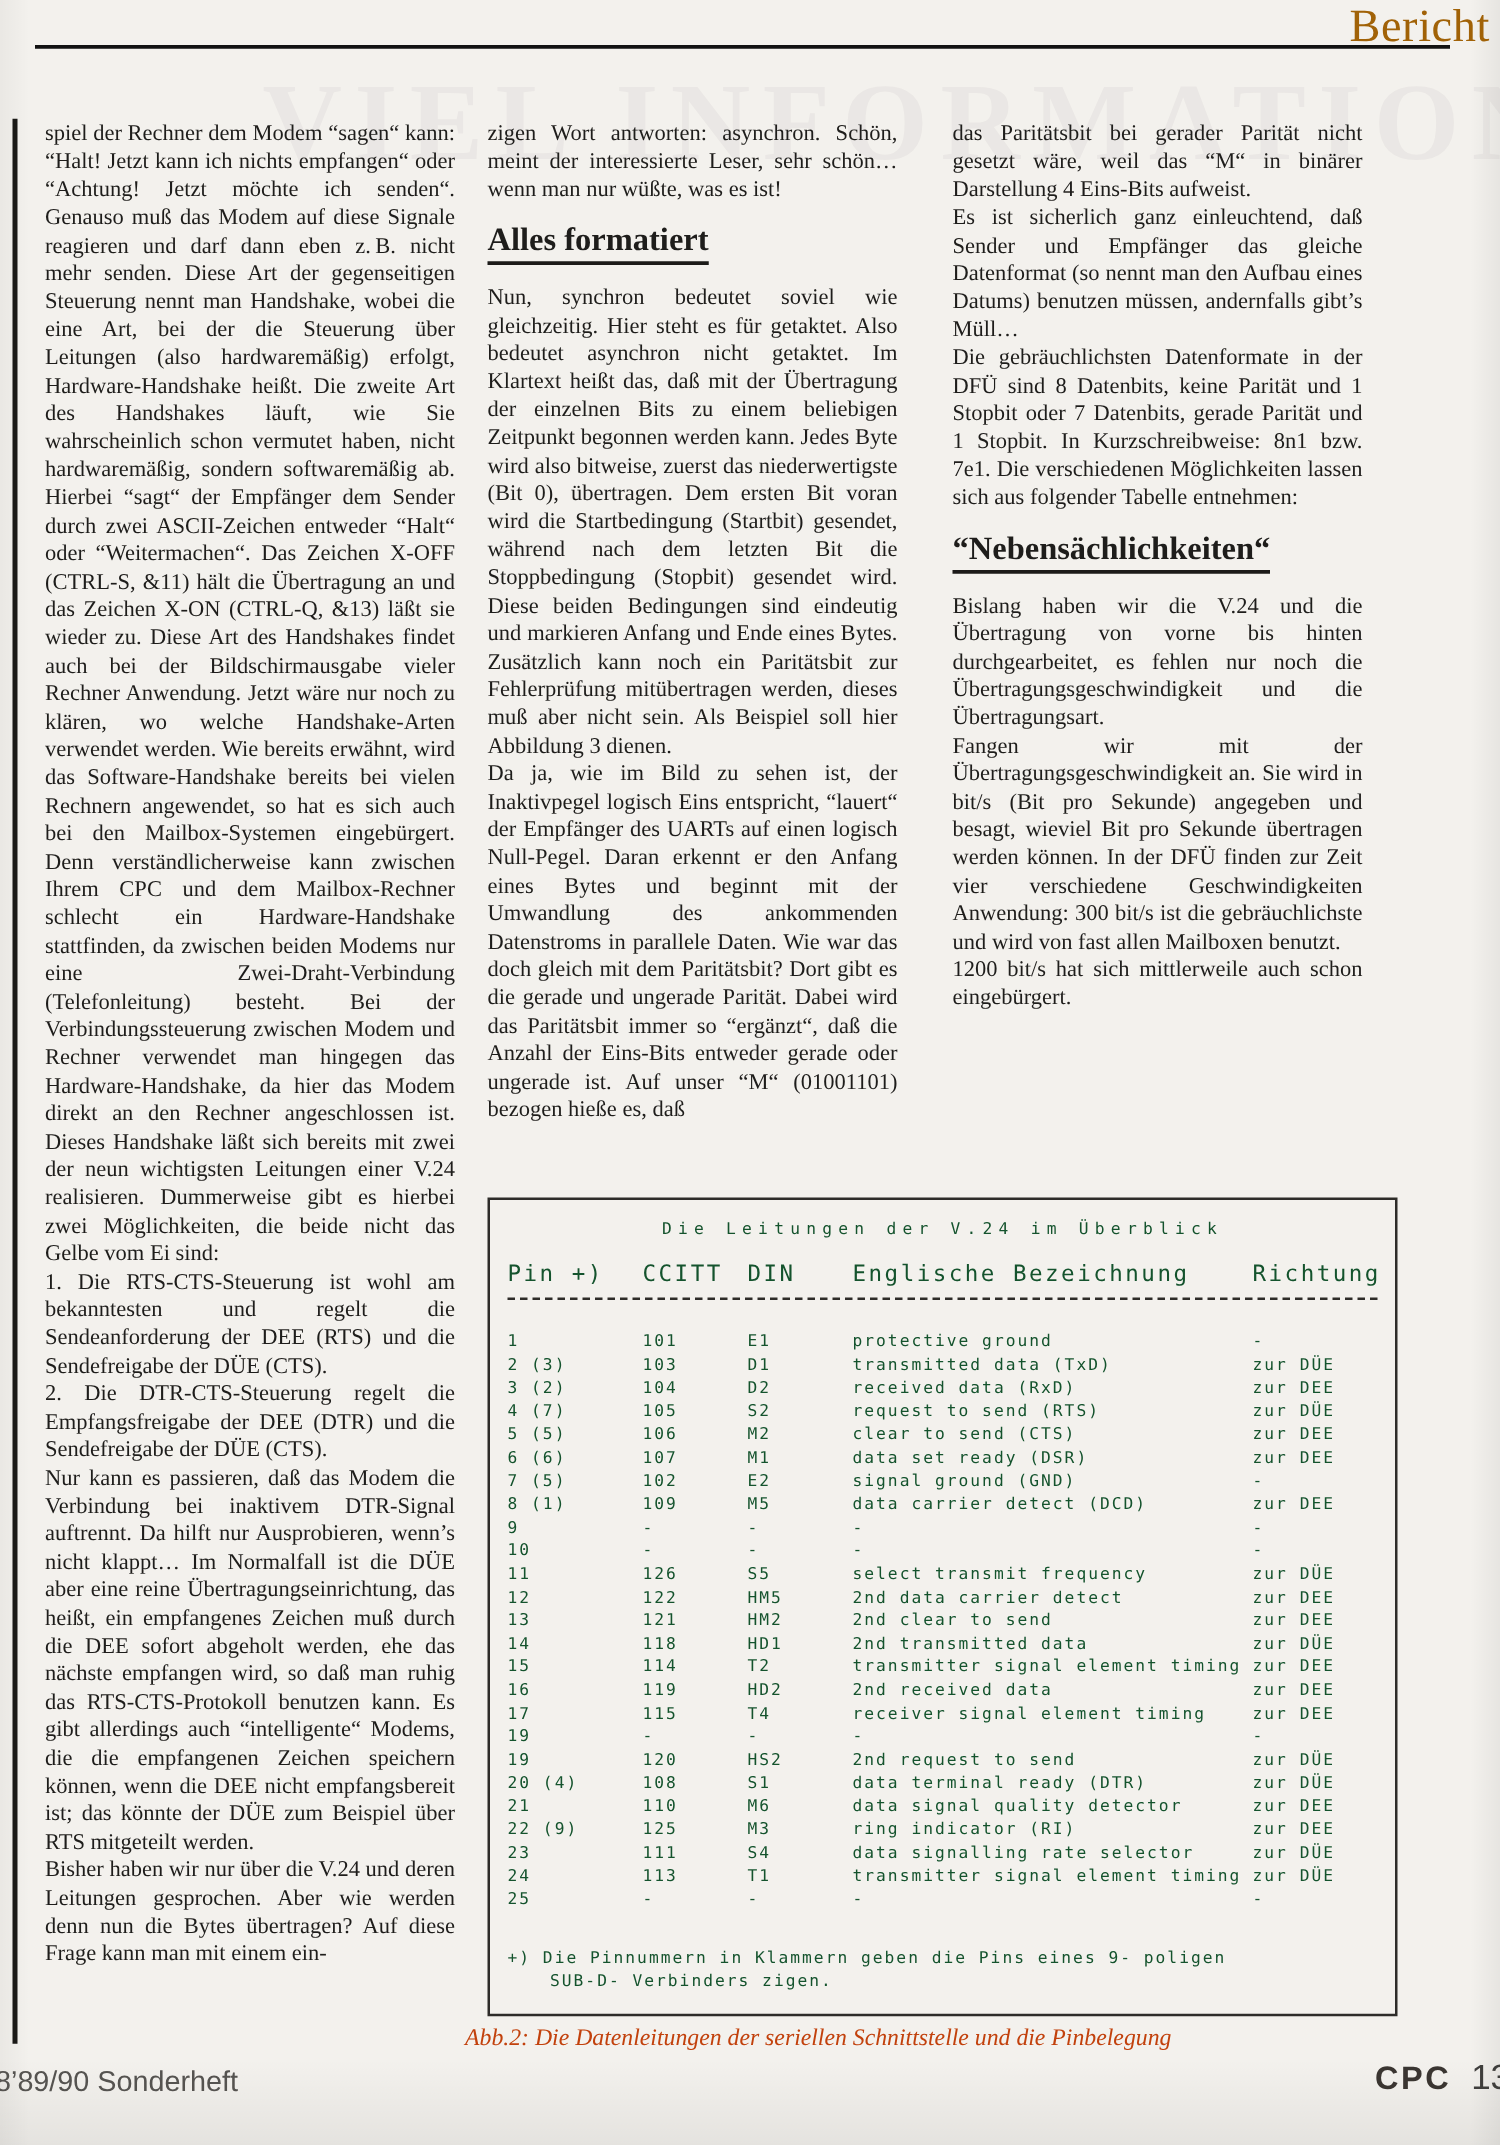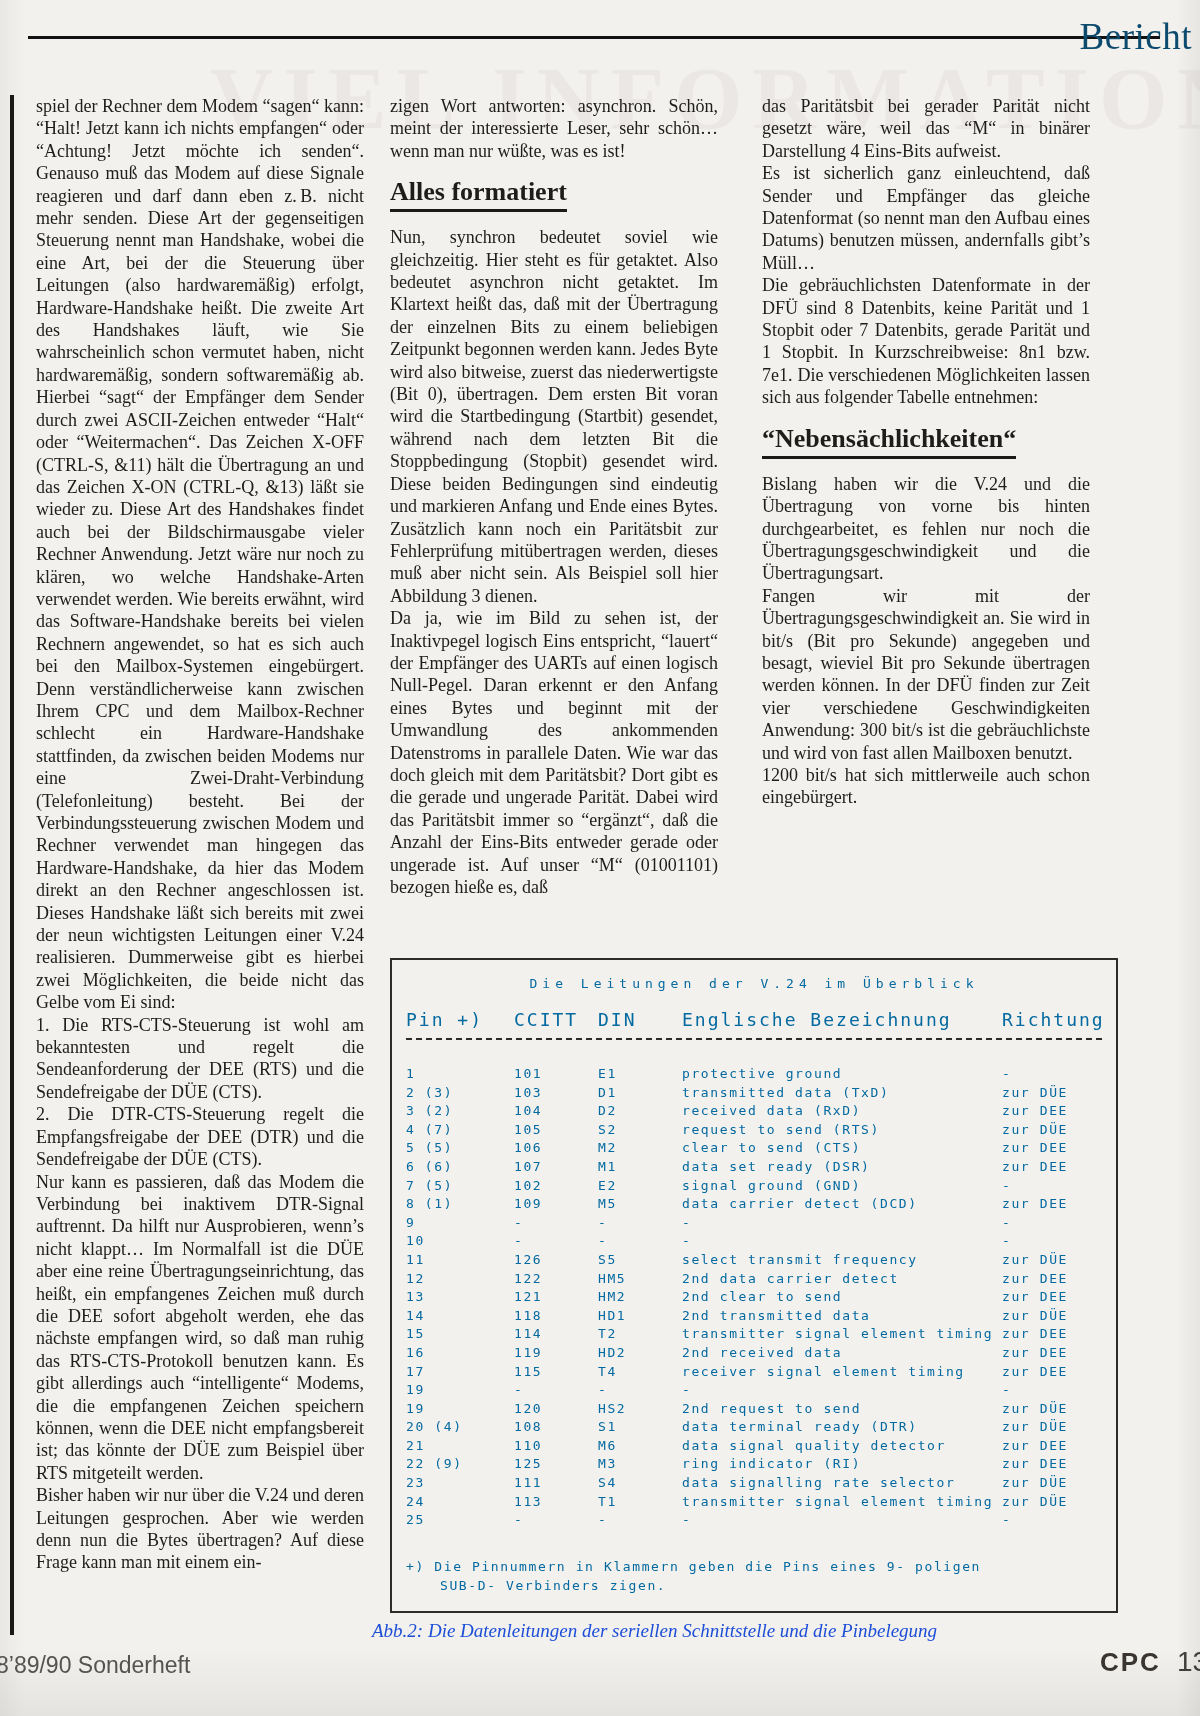--- a/index.html
+++ b/index.html
@@ -14,22 +14,22 @@
     background:linear-gradient(to bottom, rgba(0,0,0,0) 96%, rgba(0,0,0,0.06) 100%),
                linear-gradient(to right, rgba(0,0,0,0.04) 0%, rgba(0,0,0,0) 2%, rgba(0,0,0,0) 98%, rgba(0,0,0,0.05) 100%);}
   .bleedthrough{
     position:absolute;top:48px;left:210px;width:960px;
     font-family:"Liberation Serif", serif;font-weight:bold;font-size:88px;letter-spacing:10px;
     color:rgba(95,85,110,0.06);white-space:nowrap;
   }
   .left-bar{position:absolute;left:10px;top:95px;width:4px;height:1540px;background:#1a1916;}
   .head-rule{position:absolute;left:28px;top:36px;width:1132px;height:3px;background:#121212;}
   .section-label{
-    position:absolute;top:15px;right:8px;
-    font-size:37px;color:#0c4a6e;letter-spacing:0.5px;
+    position:absolute;top:0;right:8px;
+    font-size:37px;color:#a16207;letter-spacing:0.5px;
   }
   .col{
     position:absolute;top:95px;width:328px;
     font-size:18px;line-height:22.4px;text-align:justify;
   }
   .col p{margin:0;}
   #col1{left:36px;height:1555px;overflow:hidden;}
   #col2{left:390px;}
   #col3{left:762px;}
   .subhead{
@@ -40,39 +40,39 @@
   .fmt-table{margin:2px 0 0 0;font-style:italic;font-size:18px;}
   .fmt-row{display:flex;line-height:24px;}
   .fmt-c0{width:92px;}
   .fmt-c1{width:146px;}
   .fmt-c2{flex:1;}
   
   .fig-box{
     position:absolute;left:390px;top:958px;width:728px;height:655px;
     background:#f3f1ed;border:2px solid #2e2c29;box-sizing:border-box;
     padding:10px 14px;z-index:5;
-    font-family:"DejaVu Sans Mono", monospace;color:#0369a1;
+    font-family:"DejaVu Sans Mono", monospace;color:#14532d;
   }
   .fig-title{
     text-align:center;font-size:13px;letter-spacing:5px;margin-top:6px;white-space:nowrap;
   }
   .t-head{display:flex;margin-top:18px;font-size:18px;letter-spacing:2px;}
   .t-dash{border-top:2px dashed #2e2c29;margin-top:8px;}
   .t-rows{margin-top:26px;}
   .t-row{display:flex;height:18.6px;font-size:13px;letter-spacing:1.6px;white-space:nowrap;}
   .c-pin{width:108px;}
   .c-ccitt{width:84px;}
   .c-din{width:84px;}
   .c-desc{flex:1;}
   .c-dir{width:100px;}
   .t-foot{margin-top:26px;font-size:13px;letter-spacing:1.6px;line-height:19px;}
   .t-foot .fn2{margin-left:34px;}
   .fig-caption{
     position:absolute;left:372px;top:1620px;width:760px;
-    font-style:italic;font-size:19px;color:#1d4ed8;
+    font-style:italic;font-size:19px;color:#c2410c;
   }
   
   .footer-issue{
     position:absolute;left:-4px;top:1652px;
     font-family:"Liberation Sans", sans-serif;font-size:23px;color:#555350;
   }
   .footer-right{position:absolute;left:1100px;top:1646px;display:flex;align-items:baseline;}
   .footer-brand{
     font-family:"Liberation Sans", sans-serif;font-weight:bold;font-size:26px;
     letter-spacing:2px;color:#3a3531;

